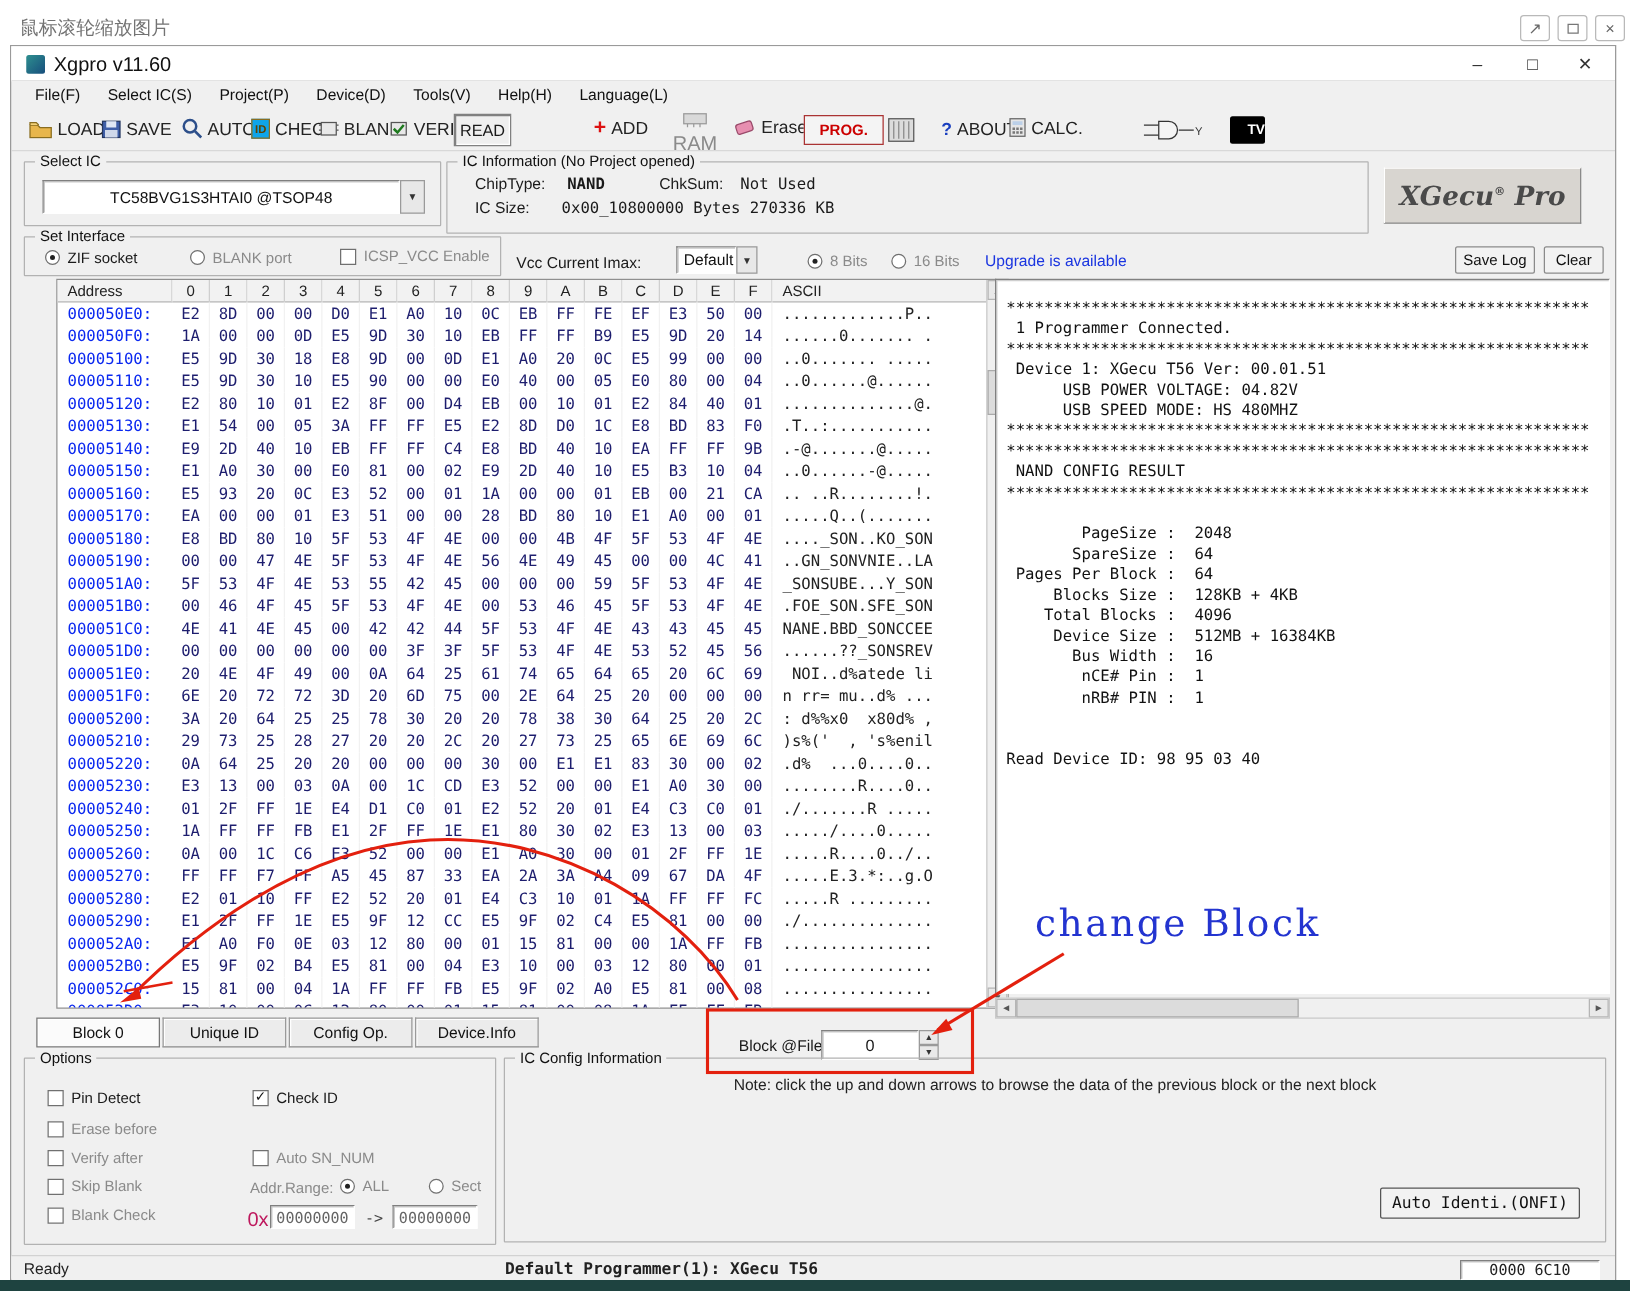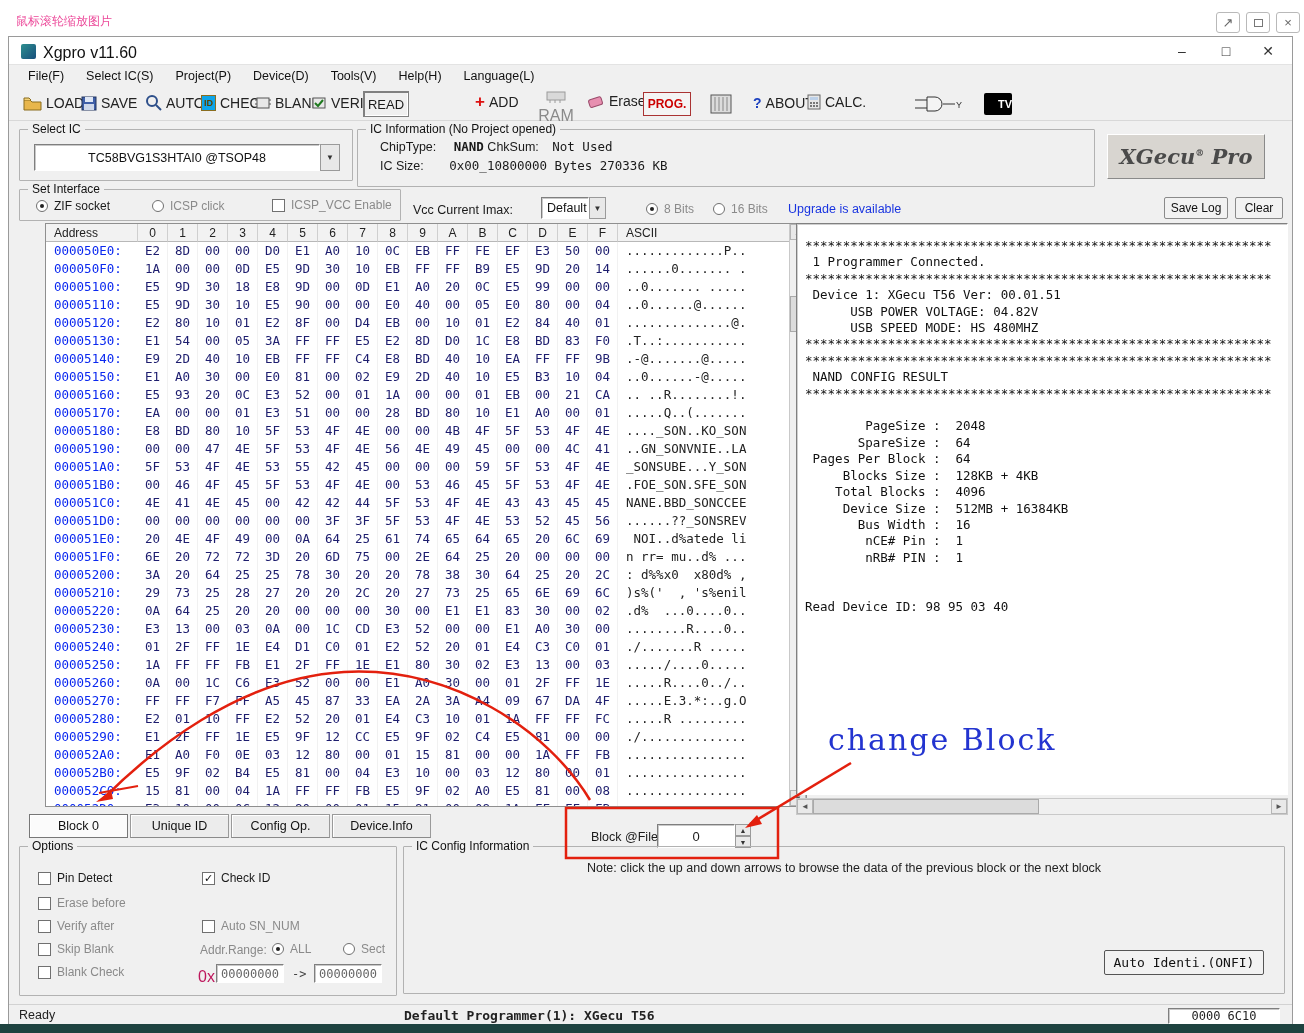--- a/index.html
+++ b/index.html
@@ -2,21 +2,21 @@
 <html><head>
 <meta charset="utf-8">
 <style>
   *{box-sizing:border-box;margin:0;padding:0}
   html,body{width:1304px;height:1033px;overflow:hidden;background:#fff;
     font-family:"Liberation Sans",sans-serif;color:#1a1a1a;}
   .abs{position:absolute}
   #root{position:relative;width:1304px;height:1033px;background:#fff}
 
   
-  #viewer-title{left:16px;top:13px;font-size:12px;color:#ec4899}
+  #viewer-title{left:16px;top:13px;font-size:15px;color:#737373}
   .viewer-btn{width:24px;height:21px;border:1px solid #b9b9b9;border-radius:3px;background:#fff;
     color:#666;font-size:13px;display:flex;align-items:center;justify-content:center}
   .mini-sq{width:9px;height:8px;border:1.5px solid #777}
 
   
   #app{left:8px;top:36px;width:1285px;height:988px;background:#f0f0f0;border:1px solid #9a9a9a}
   #titlebar{left:0;top:0;width:100%;height:28px;background:#ffffff;border-bottom:1px solid #e3e3e3}
   #app-icon{left:12px;top:7px;width:15px;height:15px;background:linear-gradient(135deg,#2e8f8f,#174e7c);border-radius:2px}
   #win-title{left:34px;top:7px;font-size:16px;color:#111}
   .winctl{top:0;height:28px;width:44px;display:flex;align-items:center;justify-content:center;font-size:14px;color:#333}
@@ -184,21 +184,21 @@
             <line x1="14" y1="10" x2="14" y2="13" stroke="#9a9a9a"></line>
           </svg>
         <div class="lab gray">RAM</div>
       </div>
       <div class="abs tb" style="left:578px;top:6px">
         <svg width="18" height="16">
             <rect x="2" y="5" width="13" height="8" rx="2" fill="#e78fb0" stroke="#9a4a6a" transform="rotate(-18 9 9)"></rect>
           </svg>
         <span class="lab">Erase</span>
       </div>
-      <div class="abs" id="prog-btn" style="left:634px;top:5px;width:48px;height:24px">
+      <div class="abs" id="prog-btn" style="left:634px;top:5px;width:64px;height:24px">
           <span>PROG.</span>
         </div>
       <div class="abs" style="left:700px;top:7px">
         <svg width="24" height="20">
             <rect x="2" y="1" width="20" height="18" fill="#dcdcdc" stroke="#555"></rect>
             <line x1="6" y1="3" x2="6" y2="17" stroke="#888"></line>
             <line x1="10" y1="3" x2="10" y2="17" stroke="#888"></line>
             <line x1="14" y1="3" x2="14" y2="17" stroke="#888"></line>
             <line x1="18" y1="3" x2="18" y2="17" stroke="#888"></line>
           </svg>
@@ -240,21 +240,21 @@
         <span>TC58BVG1S3HTAI0 @TSOP48</span>
       </div>
       <div class="abs drop-btn" style="left:300px;top:14px;width:20px;height:27px">▼</div>
     </div>
 
     <div class="abs fset" style="left:348px;top:92px;width:738px;height:58px">
       <div class="legend">IC Information (No Project opened)</div>
       <div class="abs" style="left:22px;top:9px;font-size:12.5px">
         <span>ChipType:</span>
         <span class="mono" style="margin-left:14px;font-weight:bold">NAND</span>
-        <span style="">ChkSum:</span>
+        <span style="margin-left:40px">ChkSum:</span>
         <span class="mono" style="margin-left:10px">Not Used</span>
       </div>
       <div class="abs" style="left:22px;top:28px;font-size:12.5px">
         <span>IC Size:</span>
         <span class="mono" style="margin-left:22px">0x00_10800000 Bytes 270336 KB</span>
       </div>
     </div>
 
     <div class="abs" style="left:1098px;top:97px;width:158px;height:45px;background:#d8d5d0;border:1px solid;border-color:#fff #8a8a8a #8a8a8a #fff;display:flex;align-items:center;justify-content:center">
       <span style="font-family:'DejaVu Serif',serif;font-style:italic;font-weight:bold;font-size:21px;color:#4a4a4a">
@@ -264,21 +264,21 @@
     </div>
 
     <div class="abs fset" style="left:10px;top:152px;width:382px;height:32px">
       <div class="legend">Set Interface</div>
       <div class="abs lblrow" style="left:16px;top:9px">
         <span class="radio sel"></span>
         <span>ZIF socket</span>
       </div>
       <div class="abs lblrow dis" style="left:132px;top:9px">
         <span class="radio"></span>
-        <span>ICSP click</span>
+        <span>BLANK port</span>
       </div>
       <div class="abs lblrow dis" style="left:252px;top:8px">
         <span class="chkbox"></span>
         <span>ICSP_VCC Enable</span>
       </div>
     </div>
 
     <div class="abs" style="left:404px;top:166px;font-size:12.5px">Vcc Current Imax:</div>
     <div class="abs sunken combo-field" style="left:532px;top:160px;width:48px;height:22px;padding-left:5px">
         <span>Default</span>

